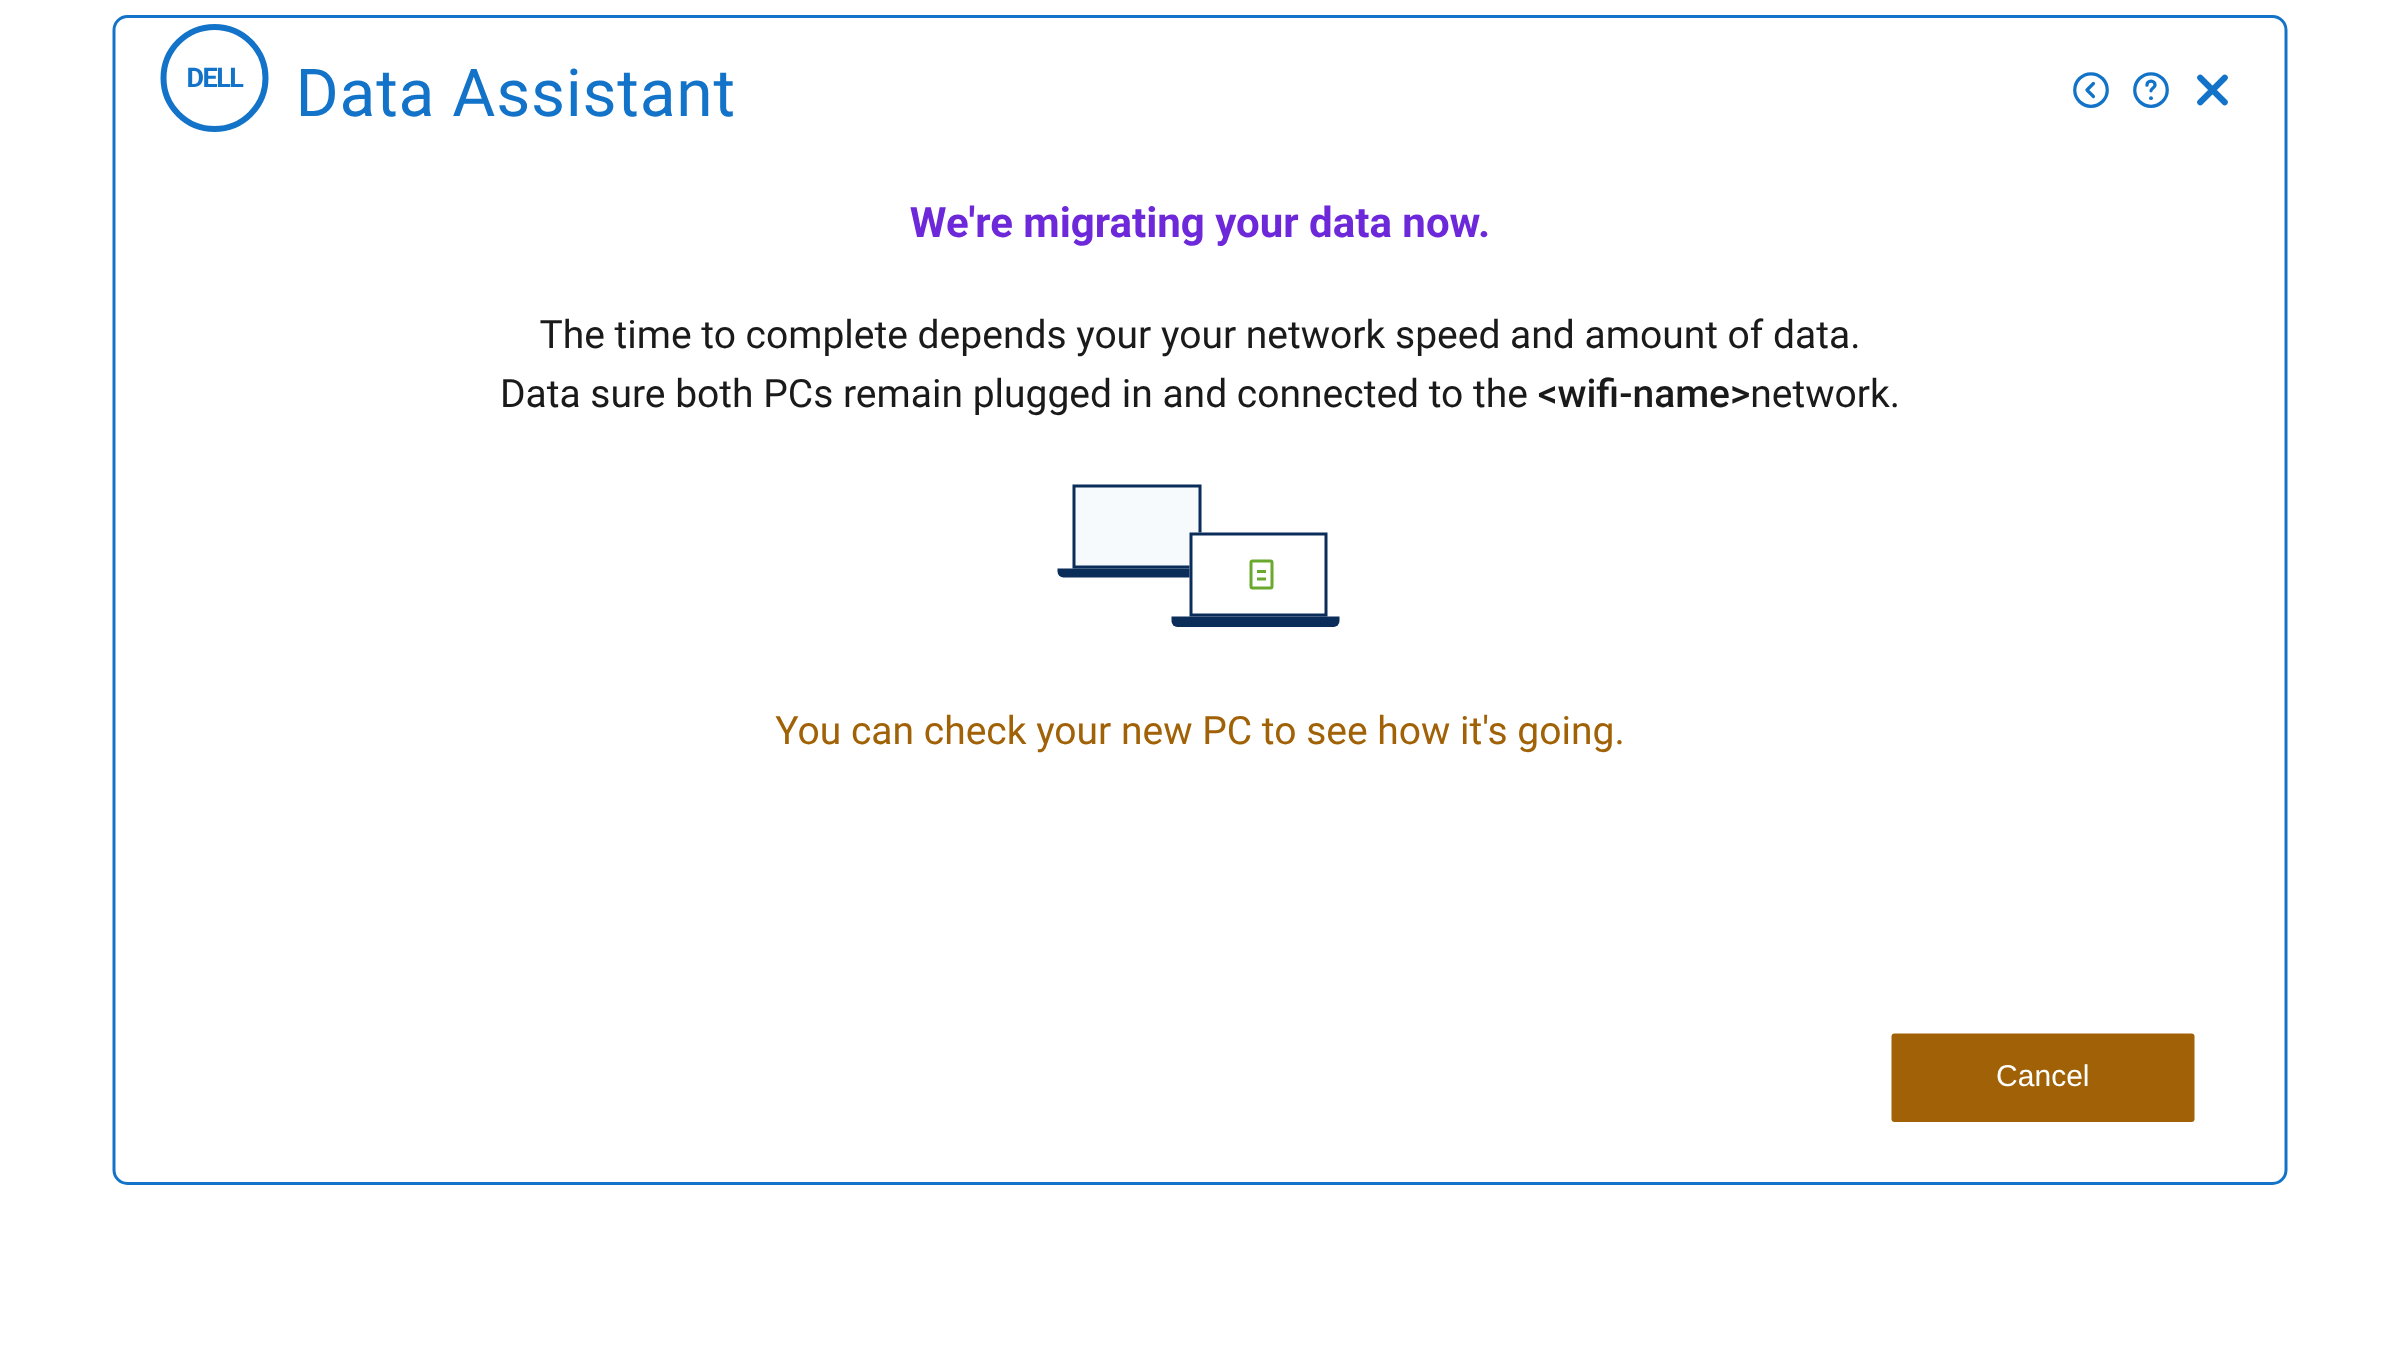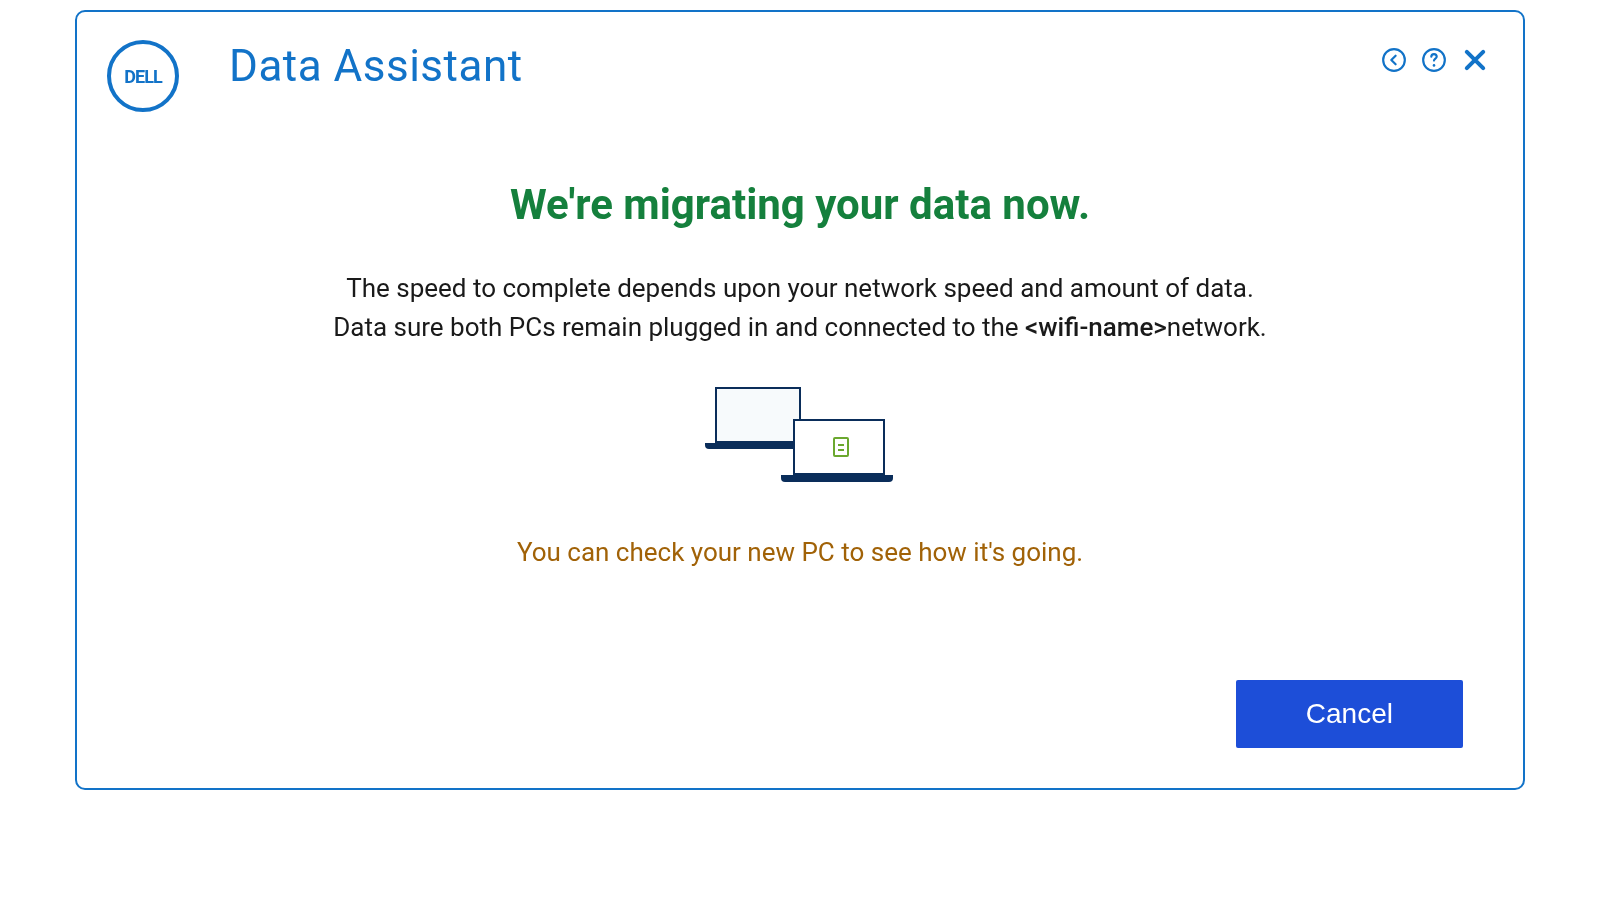--- a/index.html
+++ b/index.html
@@ -17,23 +17,22 @@
       border-radius: 10px;
       background: #ffffff;
       margin-top: 10px;
       min-height: 780px;
       display: flex;
       flex-direction: column;
       position: relative;
     }
     .titlebar {
       display: flex;
-      align-items: flex-start;
-      padding: 28px 30px;
-      gap: 32px;
+      align-items: flex-end;
+      padding: 4px 30px;
     }
     .logo {
       width: 72px;
       height: 72px;
       border: 4px solid #1273c8;
       border-radius: 50%;
       display: flex;
       align-items: center;
       justify-content: center;
       color: #1273c8;
@@ -70,23 +69,23 @@
     .close-btn svg { width: 28px; height: 28px; }
     .content {
       flex: 1;
       display: flex;
       flex-direction: column;
       align-items: center;
       padding: 40px 60px 20px;
       text-align: center;
     }
     .headline {
-      font-size: 42px;
+      font-size: 28px;
       font-weight: 700;
-      color: #15803d;
+      color: #6d28d9;
       margin-bottom: 40px;
     }
     .body-text {
       font-size: 26px;
       color: #1a1a1a;
       line-height: 1.5;
       max-width: 1000px;
       margin-bottom: 30px;
     }
     .body-text .bold { font-weight: 400; }
@@ -156,24 +155,24 @@
       font-size: 26px;
       color: #a16207;
       margin-bottom: 60px;
     }
     .footer {
       display: flex;
       justify-content: flex-end;
       padding: 20px 60px 40px;
     }
     .cancel-btn {
-      background: #1d4ed8;
+      background: #a16207;
       color: #ffffff;
       border: none;
-      font-size: 28px;
+      font-size: 20px;
       font-weight: 400;
       padding: 18px 70px;
       cursor: pointer;
       border-radius: 2px;
     }
   </style>
 </head>
 <body>
 
 <div class="window">
@@ -203,21 +202,21 @@
           <path d="M5 5 L19 19 M19 5 L5 19" stroke="#1273c8" stroke-width="3.5" stroke-linecap="round"></path>
         </svg>
       </button>
     </div>
   </div>
 
   <div class="content">
     <h1 class="headline">We're migrating your data now.</h1>
 
     <p class="body-text">
-      <span>The speed to complete depends upon your </span><span class="bold">network speed</span><span> and </span><span class="bold">amount</span><span> of data.</span><br>
+      <span>The time to complete depends your your </span><span class="bold">network speed</span><span> and </span><span class="bold">amount</span><span> of data.</span><br>
       <span>Data sure both PCs remain plugged in and connected to the </span><span class="wifi">&lt;wifi-name&gt;</span><span>network.</span>
     </p>
 
     <div class="illustration">
       <div class="laptop back"></div>
       <div class="back-base"></div>
       <div class="laptop front">
         <div class="file-icon"></div>
       </div>
       <div class="front-base"></div>

